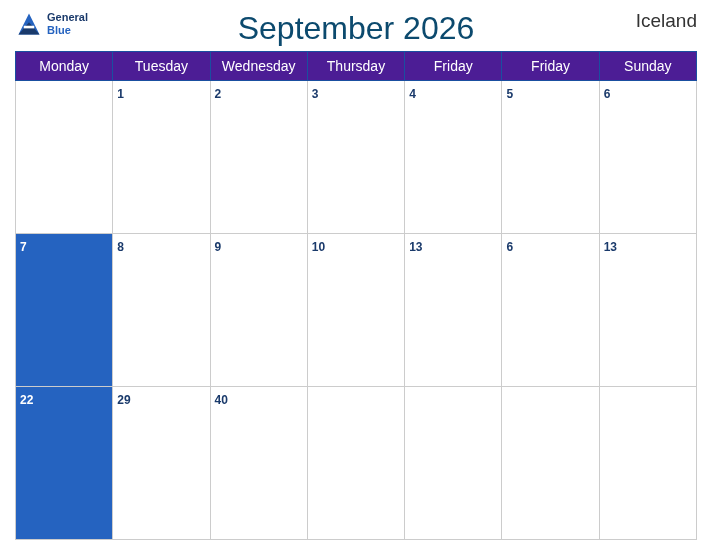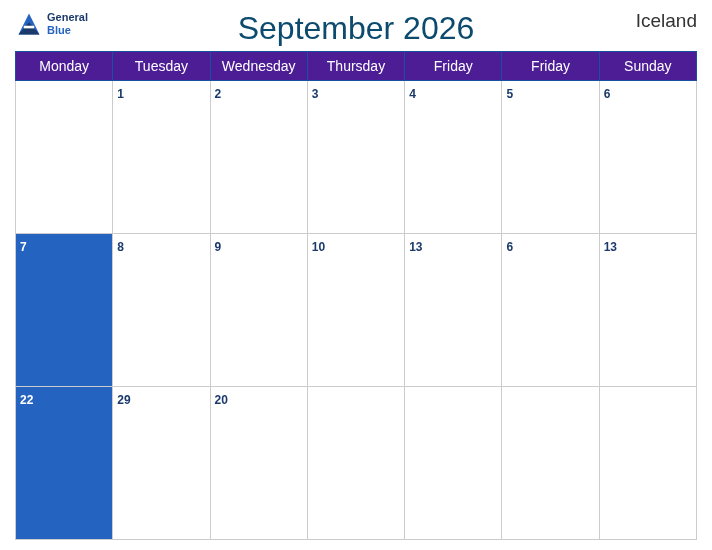--- a/index.html
+++ b/index.html
@@ -136,20 +136,20 @@
         <td><span class="day-num">8</span></td>
         <td><span class="day-num">9</span></td>
         <td><span class="day-num">10</span></td>
         <td><span class="day-num">13</span></td>
         <td><span class="day-num">6</span></td>
         <td><span class="day-num">13</span></td>
       </tr>
       <tr>
         <td class="week-start"><span class="day-num">22</span></td>
         <td><span class="day-num">29</span></td>
-        <td><span class="day-num">20</span></td>
+        <td><span class="day-num">40</span></td>
         <td class="empty-cell"></td>
         <td class="empty-cell"></td>
         <td class="empty-cell"></td>
         <td class="empty-cell"></td>
       </tr>
     </tbody>
 </table>
 
 </body></html>

